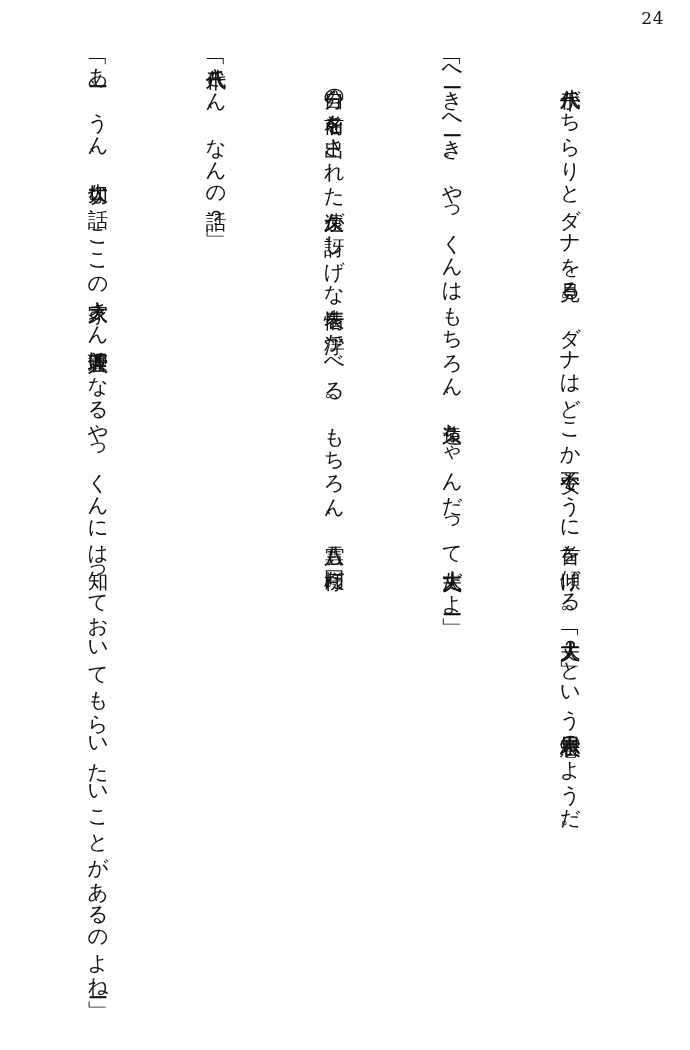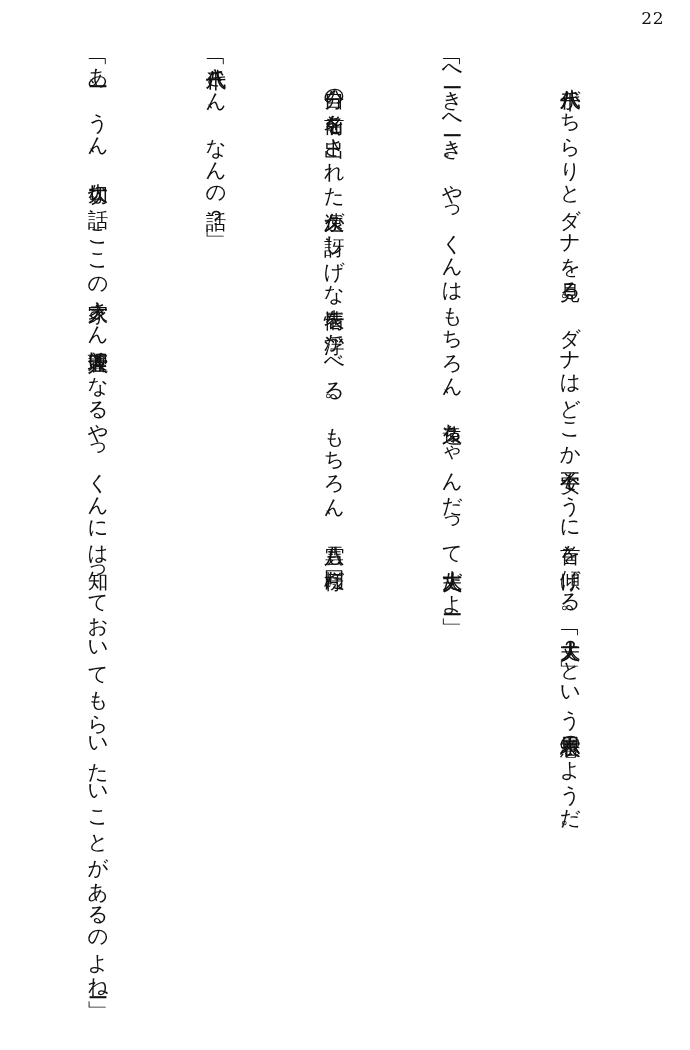--- a/index.html
+++ b/index.html
@@ -54,21 +54,21 @@
   }
   .para + .para {
     margin-right: 0px;
   }
 </style>
 </head>
 <body>
 
 <div class="page">
 
-  <div class="page-number">22</div>
+  <div class="page-number">24</div>
 
   <div class="text-body">
     <p class="para">　八千代がちらりとダナを見る。ダナはどこか不安そうに首を傾げる。「大丈夫？」という意思表示のようだ。</p>
     <p class="para">「へーきへーき。やっくんはもちろん、久遠ちゃんだって大丈夫だよー」</p>
     <p class="para">　自分の名前を出された久遠が訝しげな表情を浮かべる。もちろん、八雲も同様だ。</p>
     <p class="para">「八千代さん、なんの話？」</p>
     <p class="para">「あー、うん、大切な話。ここの大家さん兼管理人になるやっくんには知っておいてもらいたいことがあるのよねー」</p>
     
     
     

